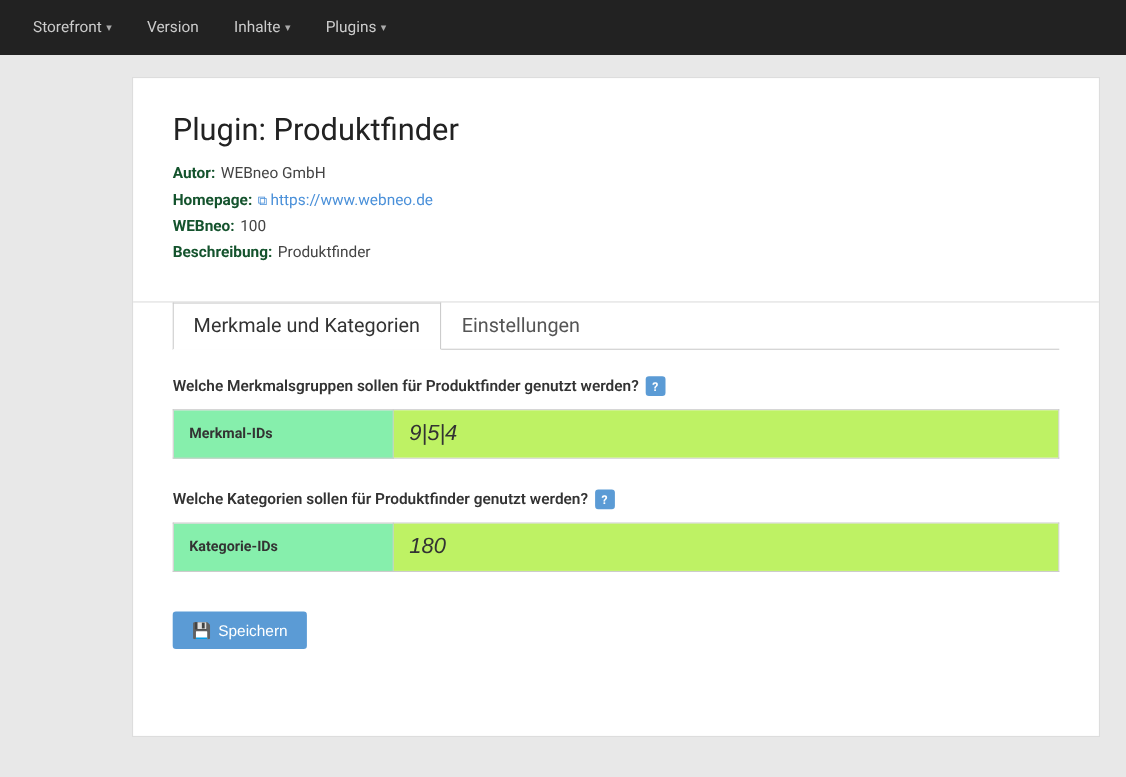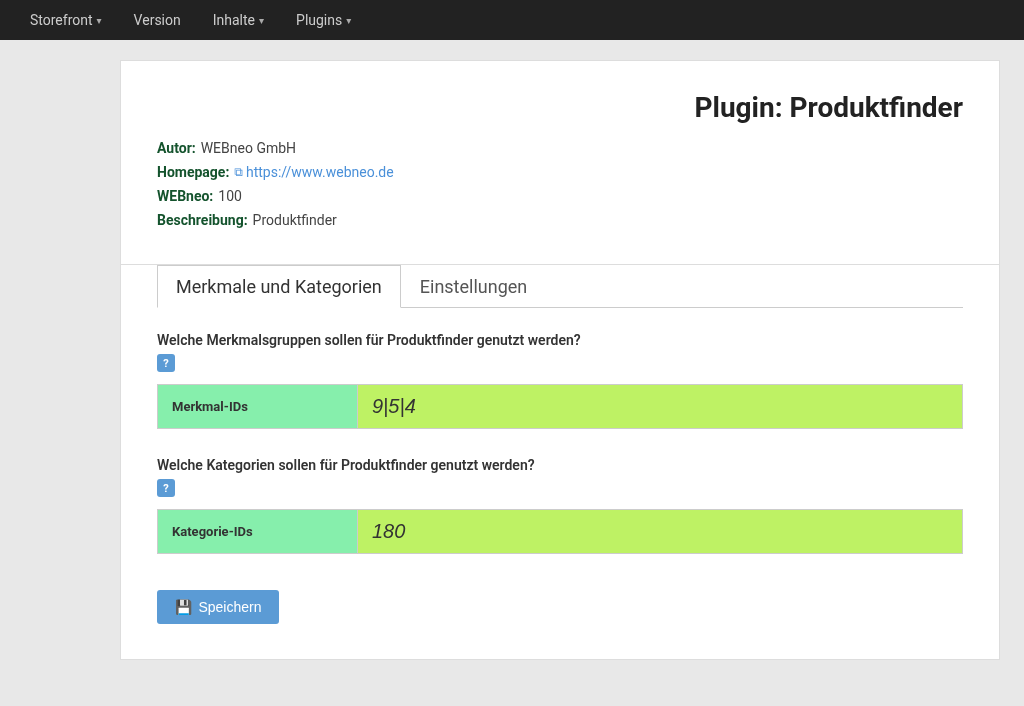--- a/index.html
+++ b/index.html
@@ -10,21 +10,21 @@
     body {
       font-family: -apple-system, BlinkMacSystemFont, "Segoe UI", Roboto, Arial, sans-serif;
       font-size: 14px;
       background-color: #e8e8e8;
       color: #333;
     }
 
     
     .navbar {
       background-color: #222;
-      height: 40px;
+      height: 50px;
       display: flex;
       align-items: center;
       padding: 0 16px;
       gap: 4px;
     }
     .nav-item {
       color: #ccc;
       font-size: 14px;
       padding: 8px 14px;
       cursor: pointer;
@@ -52,24 +52,23 @@
       min-height: 600px;
     }
 
     
     .plugin-info {
       padding: 30px 36px 28px 36px;
       border-bottom: 1px solid #ddd;
     }
     .plugin-title {
       font-size: 28px;
-      font-weight: 700;
+      font-weight: 400;
       color: #222;
       margin-bottom: 16px;
-      text-align: right;
     }
     .info-row {
       margin-bottom: 8px;
       font-size: 14px;
       color: #444;
       display: flex;
       align-items: center;
       gap: 5px;
     }
     .info-label {
@@ -117,23 +116,22 @@
     
     .form-section {
       margin-bottom: 28px;
     }
     .section-question {
       font-size: 14px;
       font-weight: 600;
       color: #333;
       margin-bottom: 12px;
       display: flex;
-      align-items: flex-start;
+      align-items: center;
       gap: 6px;
-      flex-direction: column;
     }
     .help-badge {
       display: inline-flex;
       align-items: center;
       justify-content: center;
       width: 18px;
       height: 18px;
       background-color: #5b9bd5;
       color: #fff;
       font-size: 11px;

